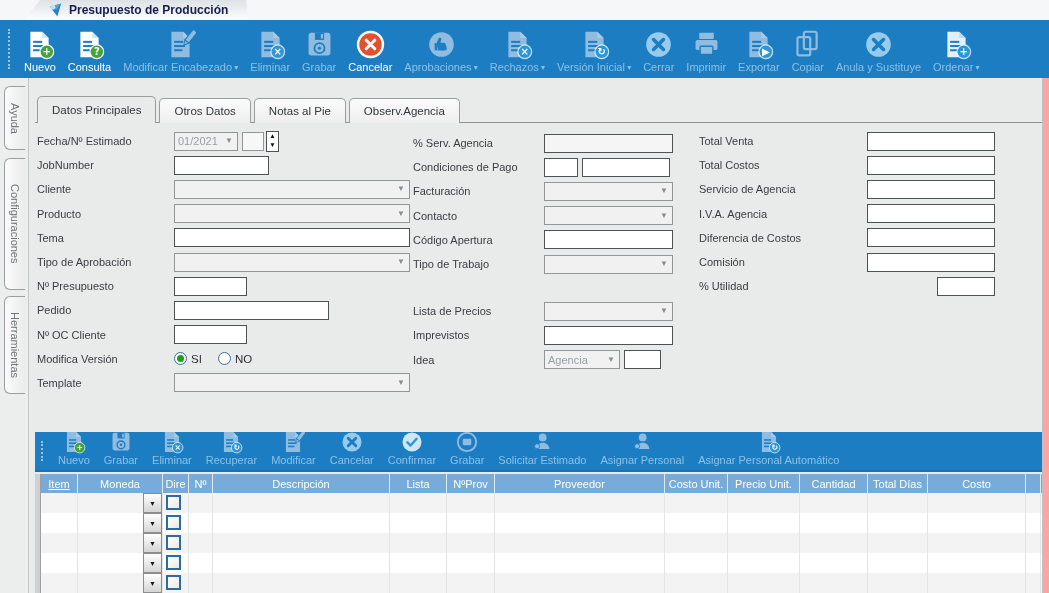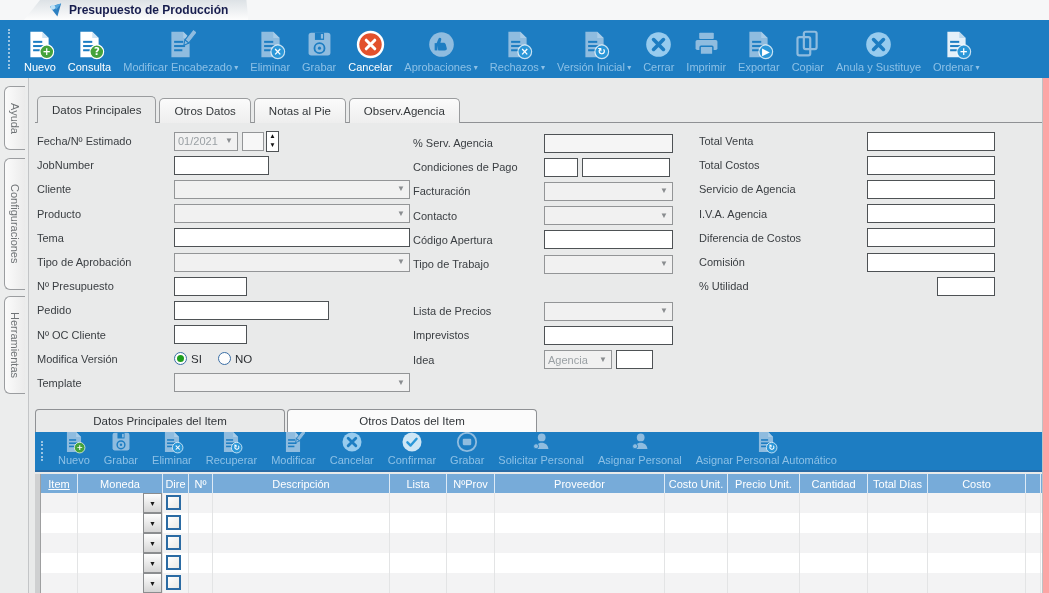--- a/index.html
+++ b/index.html
@@ -459,21 +459,21 @@
           </div>
           <div class="f-row">
             <span class="f-lb">Imprevistos</span>
             <span class="f-ctl">
               <div class="ti w-m2"></div>
             </span>
           </div>
           <div class="f-row">
             <span class="f-lb">Idea</span>
             <span class="f-ctl">
-              <div class="dd " style="width: 68px;">
+              <div class="dd " style="width: 76px;">
                 <span>Agencia</span>
                 <span class="ar">▼</span>
               </div>
               <div class="ti ml" style="width: 37px;"></div>
             </span>
           </div>
         </div>
       <div class="fcol" id="form-right">
           <div class="f-row">
             <span class="f-lb">Total Venta</span>
@@ -512,24 +512,20 @@
             </span>
           </div>
           <div class="f-row">
             <span class="f-lb">% Utilidad</span>
             <span class="f-ctl">
               <div class="ti w-xs" style="margin-left: 70px;"></div>
             </span>
           </div>
         </div>
     </div>
-    <div class="itabs" id="item-tabs">
-        <div class="itab active">Datos Principales del Item</div>
-        <div class="itab">Otros Datos del Item</div>
-      </div>
     <div class="itb" id="item-toolbar">
         <div class="grip"></div>
         <div class="tb-btn disabled">
           <span class="tb-ic">
             <svg width="24" height="24" viewBox="0 0 34 34">
               <path d="M7 3h13l7 7v21H7z" fill="#8fbcdf"></path>
               <path d="M20 3l7 7h-7z" fill="#a8cce8"></path>
               <rect x="10" y="13" width="10" height="2.2" fill="#1d7dc2"></rect>
               <rect x="10" y="17.6" width="12" height="2.2" fill="#1d7dc2"></rect>
               <rect x="10" y="22.2" width="9" height="2.2" fill="#1d7dc2"></rect>
@@ -623,21 +619,21 @@
           <span class="tb-lb">Grabar</span>
         </div>
         <div class="tb-btn disabled">
           <span class="tb-ic">
             <svg width="24" height="24" viewBox="0 0 34 34">
               <circle cx="18" cy="10.5" r="5.5" fill="#8fbcdf"></circle>
               <path d="M8.5 27c.6-6 4.6-9 9.5-9s8.9 3 9.5 9z" fill="#8fbcdf"></path>
               <circle cx="10" cy="23" r="3.6" fill="#8fbcdf" stroke="#1d7dc2" stroke-width="1.3"></circle>
             </svg>
           </span>
-          <span class="tb-lb">Solicitar Personal</span>
+          <span class="tb-lb">Solicitar Estimado</span>
         </div>
         <div class="tb-btn disabled">
           <span class="tb-ic">
             <svg width="24" height="24" viewBox="0 0 34 34">
               <circle cx="18" cy="10.5" r="5.5" fill="#8fbcdf"></circle>
               <path d="M8.5 27c.6-6 4.6-9 9.5-9s8.9 3 9.5 9z" fill="#8fbcdf"></path>
               <circle cx="10" cy="23" r="3.6" fill="#8fbcdf" stroke="#1d7dc2" stroke-width="1.3"></circle>
             </svg>
           </span>
           <span class="tb-lb">Asignar Personal</span>

